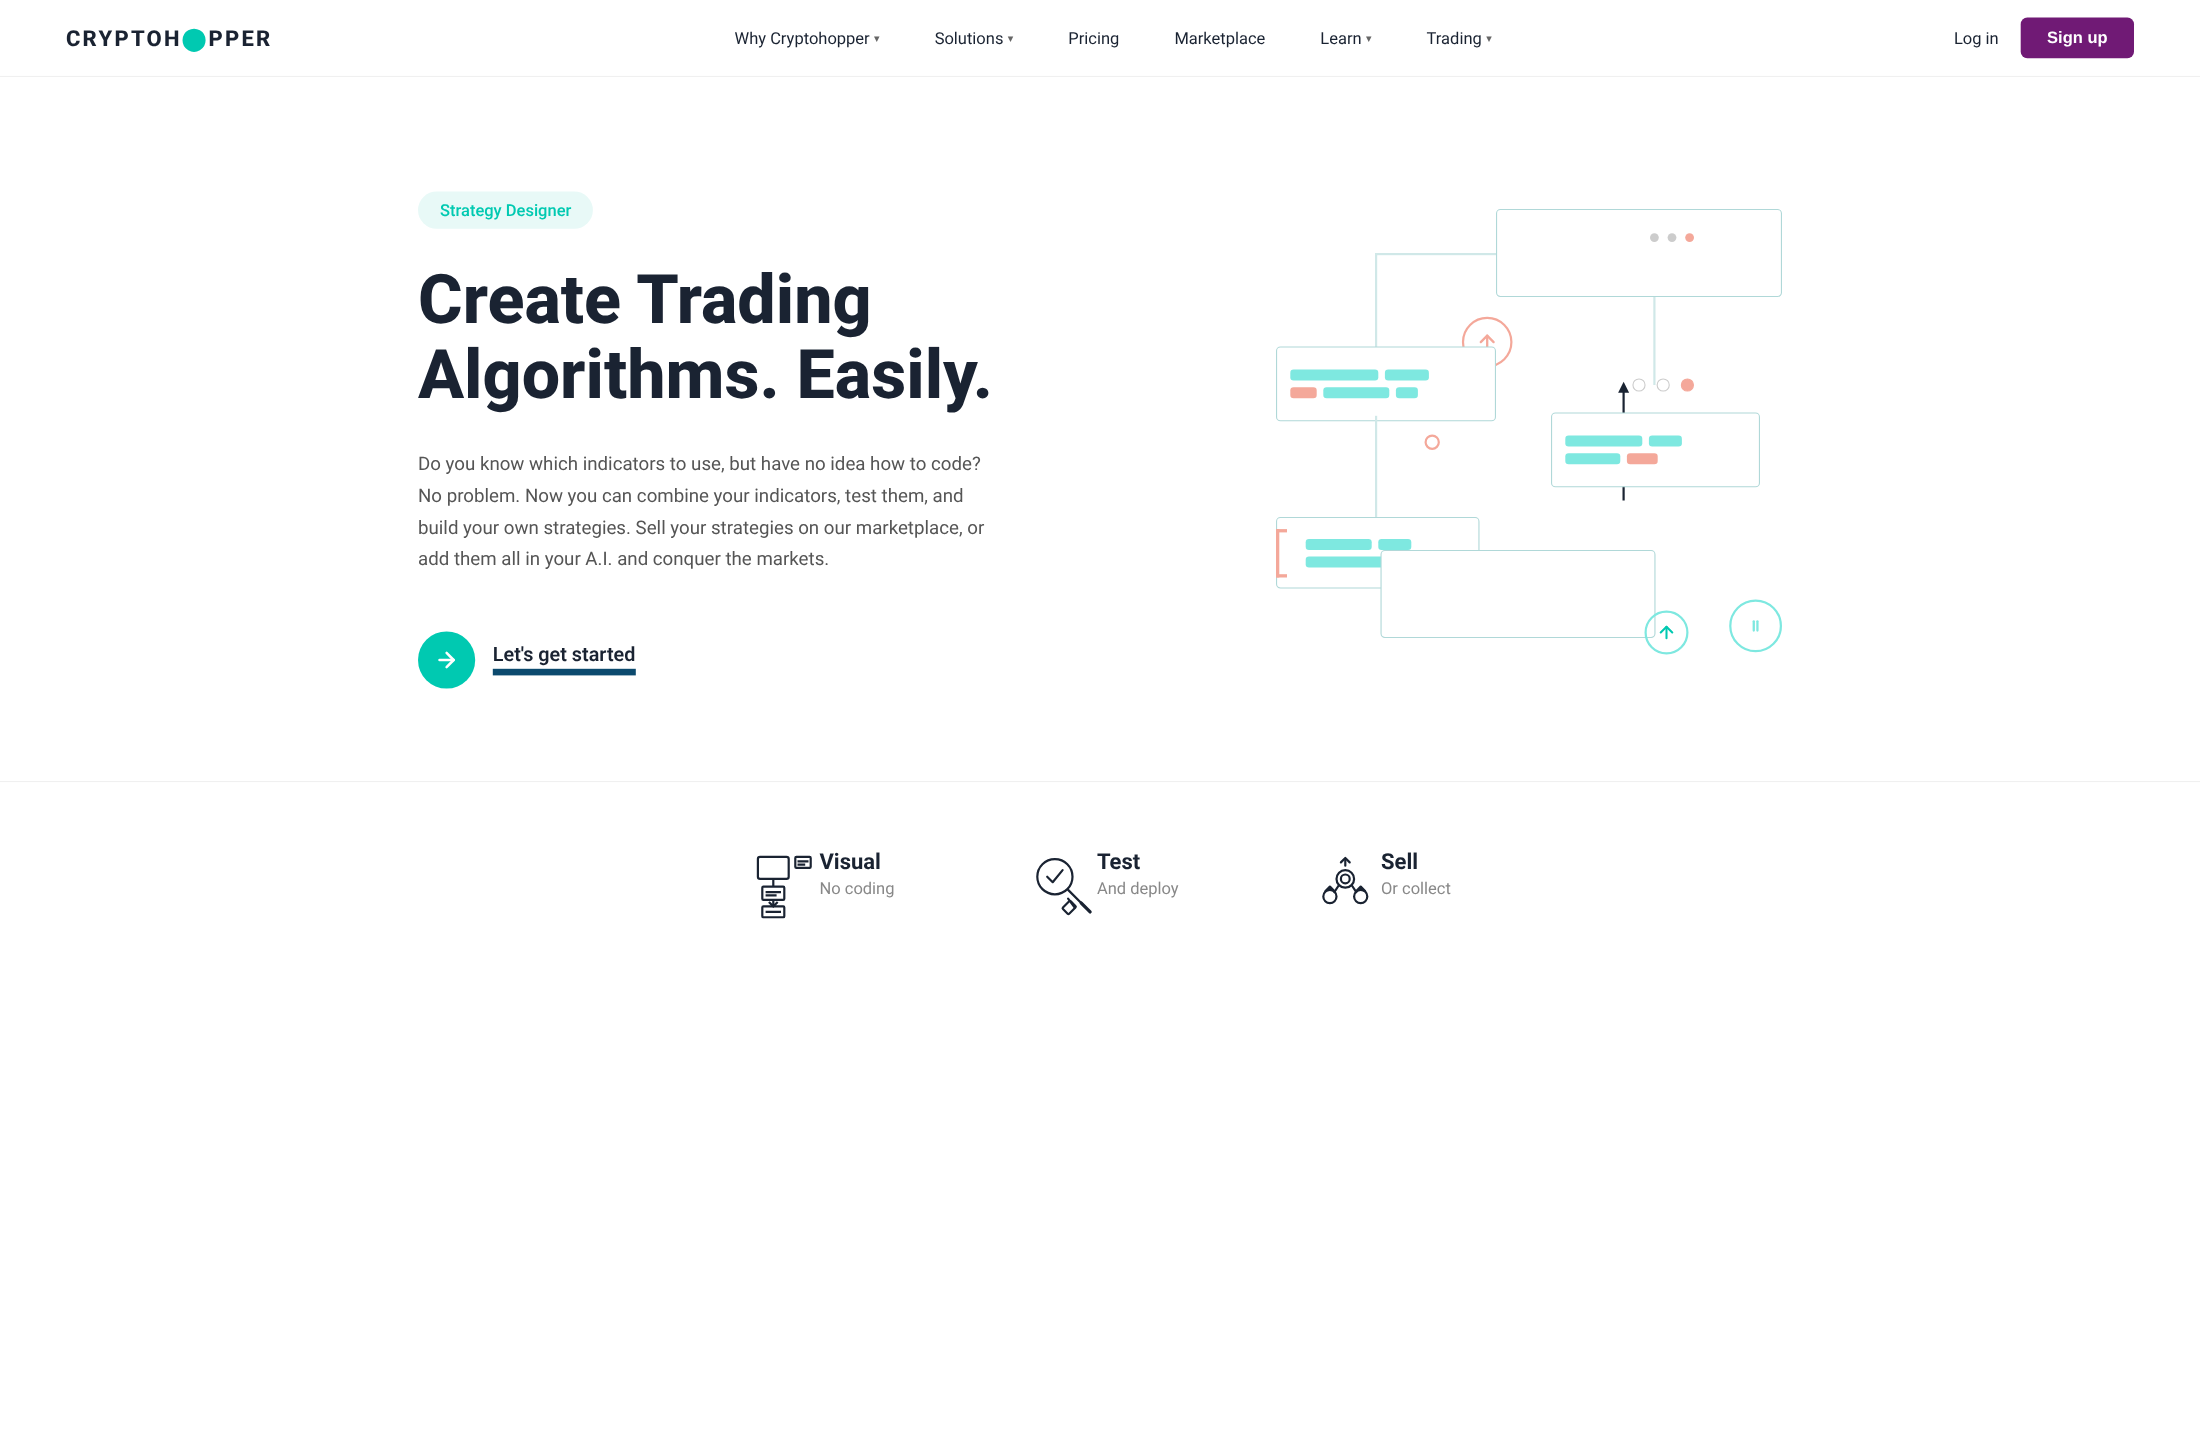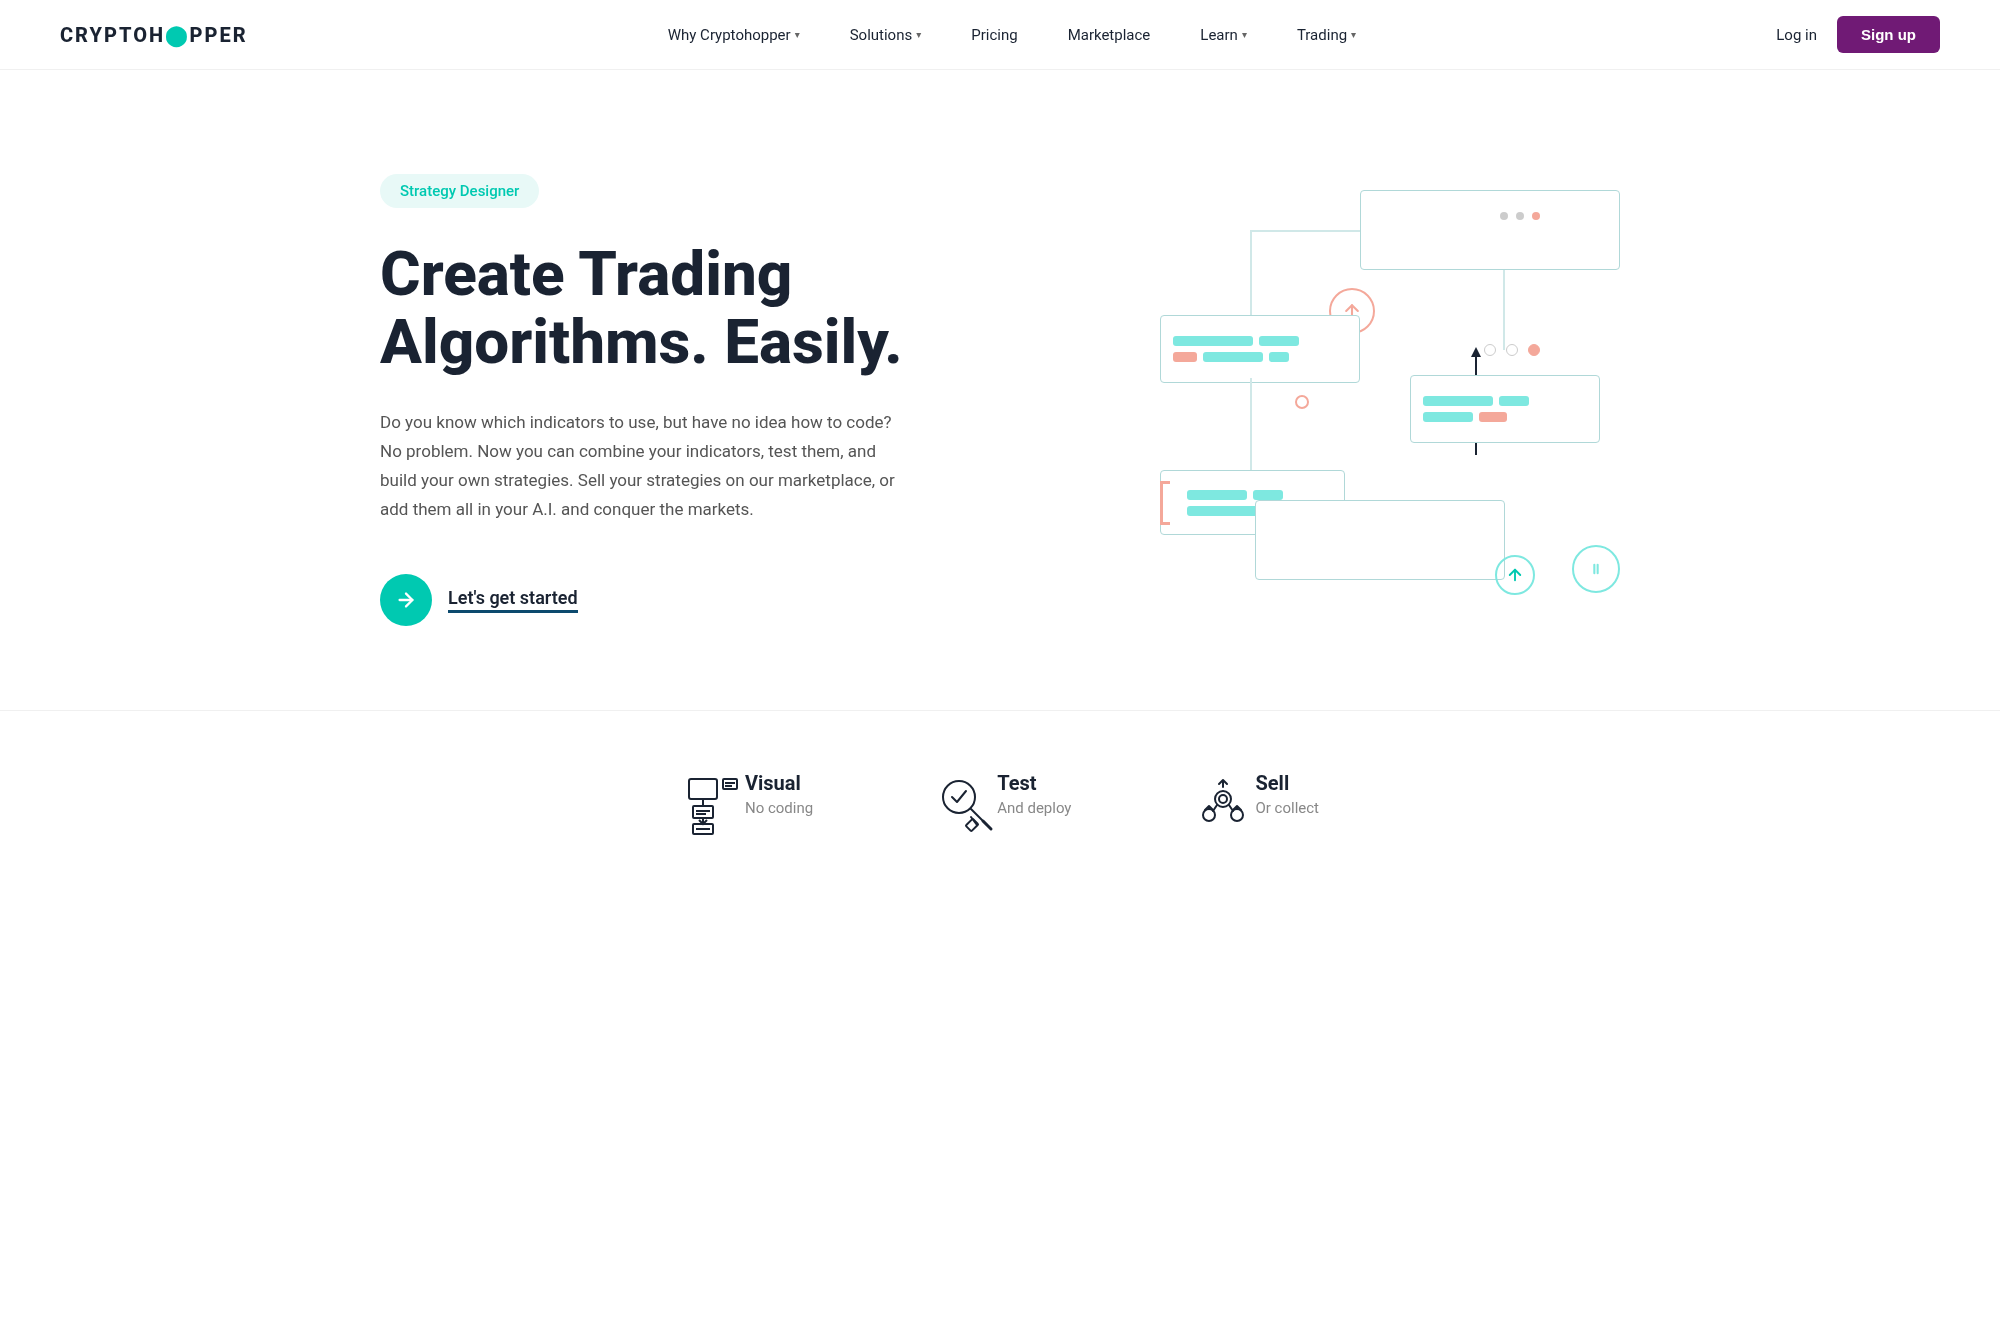--- a/index.html
+++ b/index.html
@@ -51,21 +51,21 @@
     .cta-btn {
       display: flex; align-items: center; gap: 16px; cursor: pointer;
     }
     .cta-circle {
       width: 52px; height: 52px; background: #00c9b1; border-radius: 50%;
       display: flex; align-items: center; justify-content: center; flex-shrink: 0;
     }
     .cta-circle svg { width: 22px; height: 22px; }
     .cta-label {
       font-size: 18px; font-weight: 600; color: #1a2332;
-      border-bottom: 3px solid #0c4a6e; padding-bottom: 2px;
+      border-bottom: 6px solid #0c4a6e; padding-bottom: 2px;
     }
 
     
     .hero-right { flex-shrink: 0; width: 500px; position: relative; }
     .diagram { position: relative; width: 500px; height: 480px; }
 
     
     .diag-box {
       position: absolute; border: 1.5px solid #b0d8d8; border-radius: 4px;
       background: #fff;

